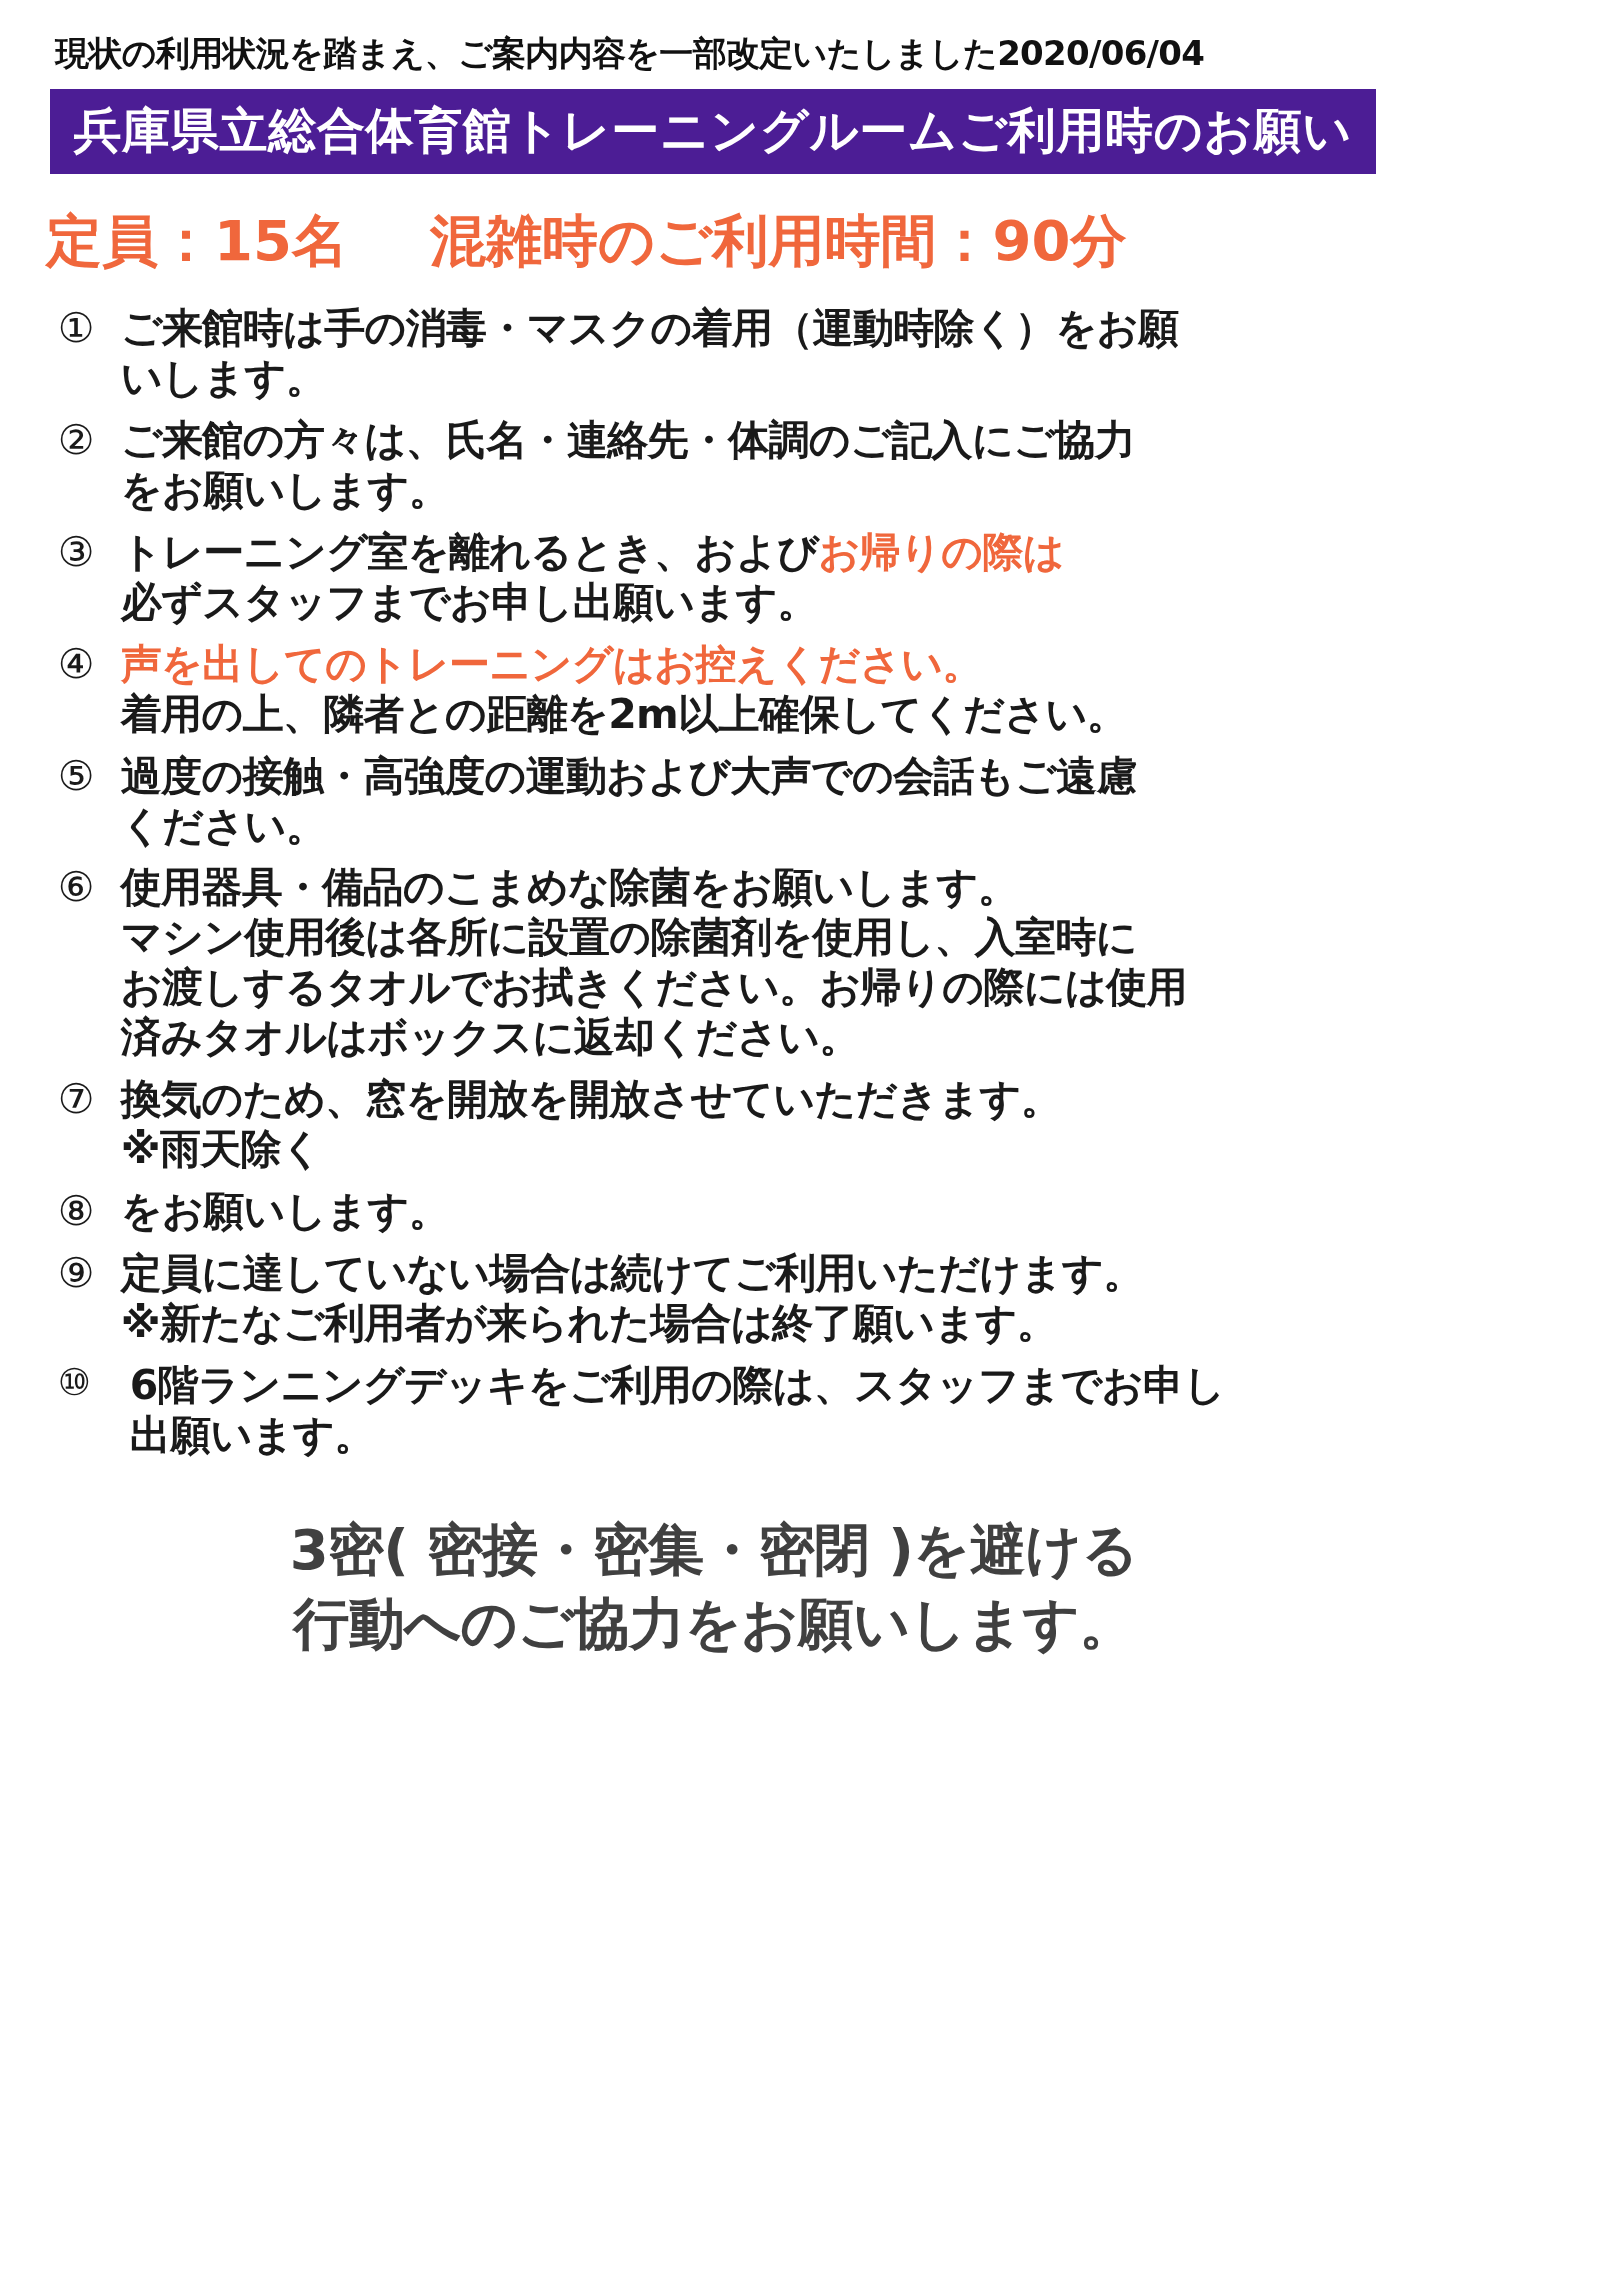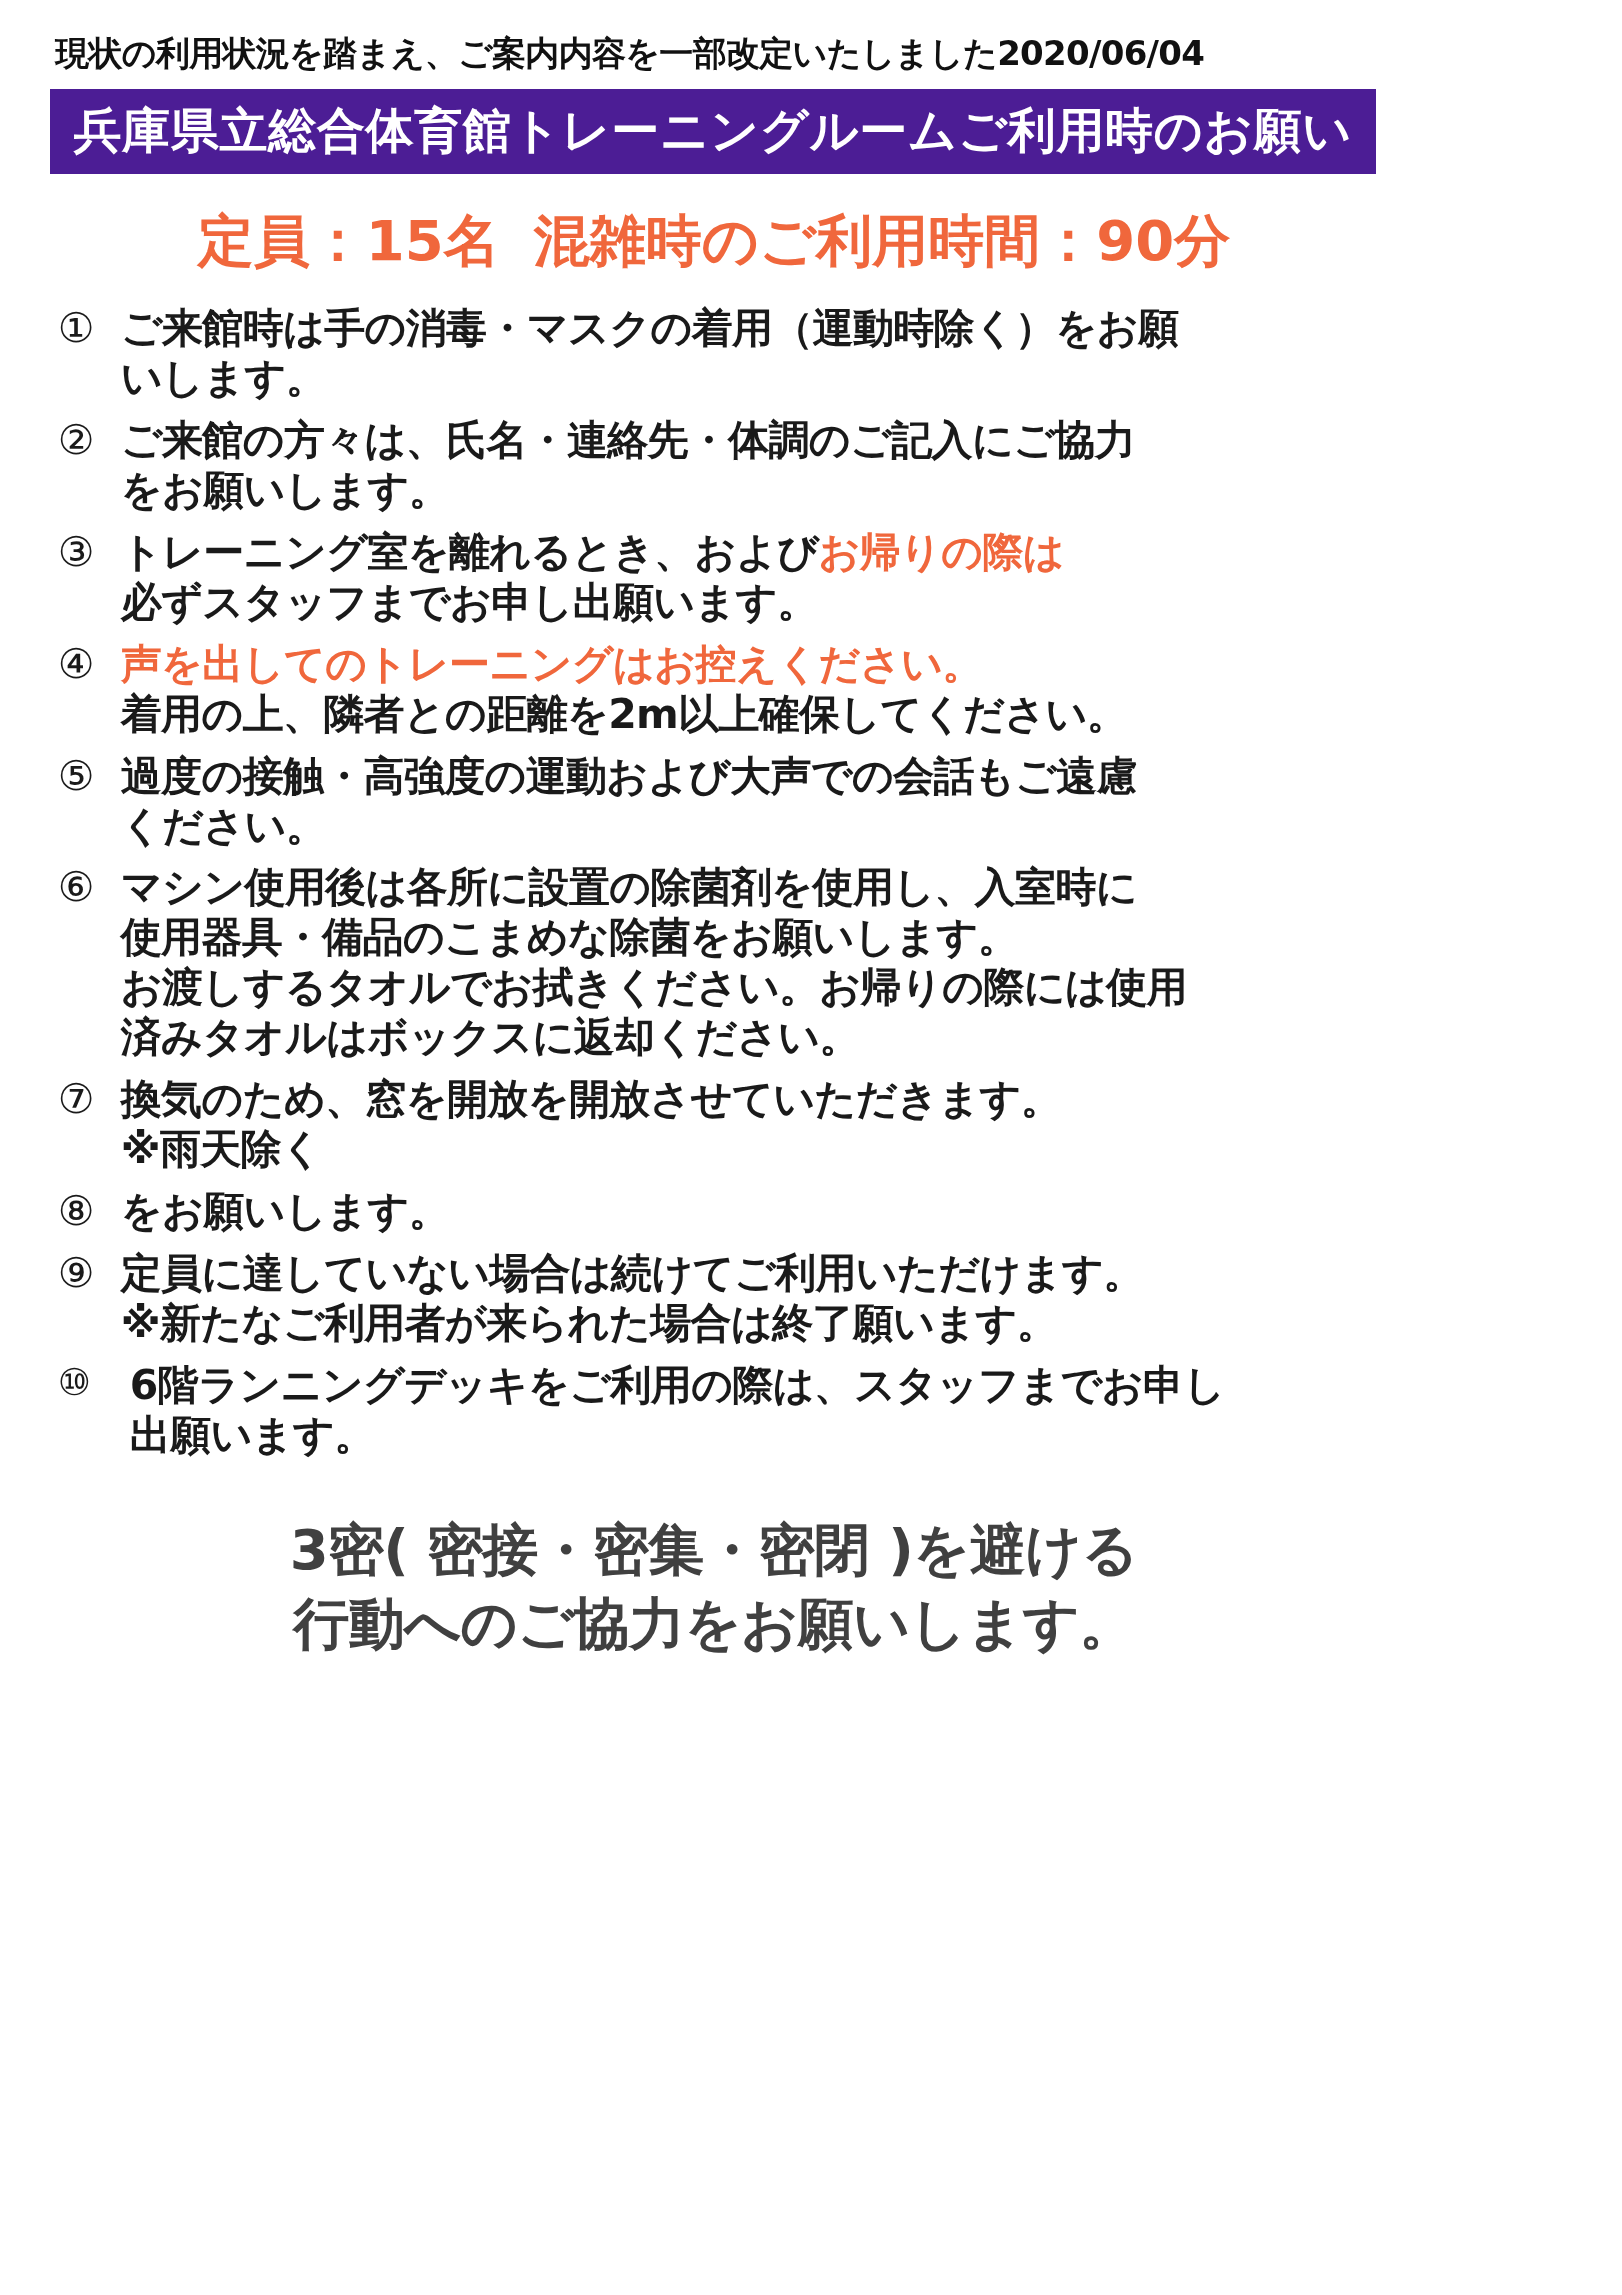--- a/index.html
+++ b/index.html
@@ -41,23 +41,22 @@
     font-weight: 700;
     letter-spacing: 0.7px;
     padding: 17px 6.5px 19.6px 6.5px;
     margin: 0 6.5px 0 3.9px;
     line-height: 1.0;
   }
 
   
   .capacity-row {
     display: flex;
-    justify-content: center;
     align-items: baseline;
-    gap: 34px;
+    gap: 82px;
     color: #f0673c;
     font-weight: 700;
     font-size: 56px;
     margin: 30px 0 23.5px 0;
     letter-spacing: 0px;
   }
   .capacity-row .cap-item {
     white-space: nowrap;
   }
 
@@ -157,22 +156,22 @@
       <span class="num">⑤</span>
       <span class="rule-body">
         <span class="line">過度の接触・高強度の運動および大声での会話もご遠慮</span>
         <span class="line">ください。</span>
       </span>
     </li>
 
     <li>
       <span class="num">⑥</span>
       <span class="rule-body">
+        <span class="line">使用器具・備品のこまめな除菌をお願いします。</span>
         <span class="line">マシン使用後は各所に設置の除菌剤を使用し、入室時に</span>
-        <span class="line">使用器具・備品のこまめな除菌をお願いします。</span>
         <span class="line">お渡しするタオルでお拭きください。お帰りの際には使用</span>
         <span class="line">済みタオルはボックスに返却ください。</span>
       </span>
     </li>
 
     <li>
       <span class="num">⑦</span>
       <span class="rule-body">
         <span class="line">換気のため、窓を開放を開放させていただきます。</span>
         <span class="line">※雨天除く</span>

